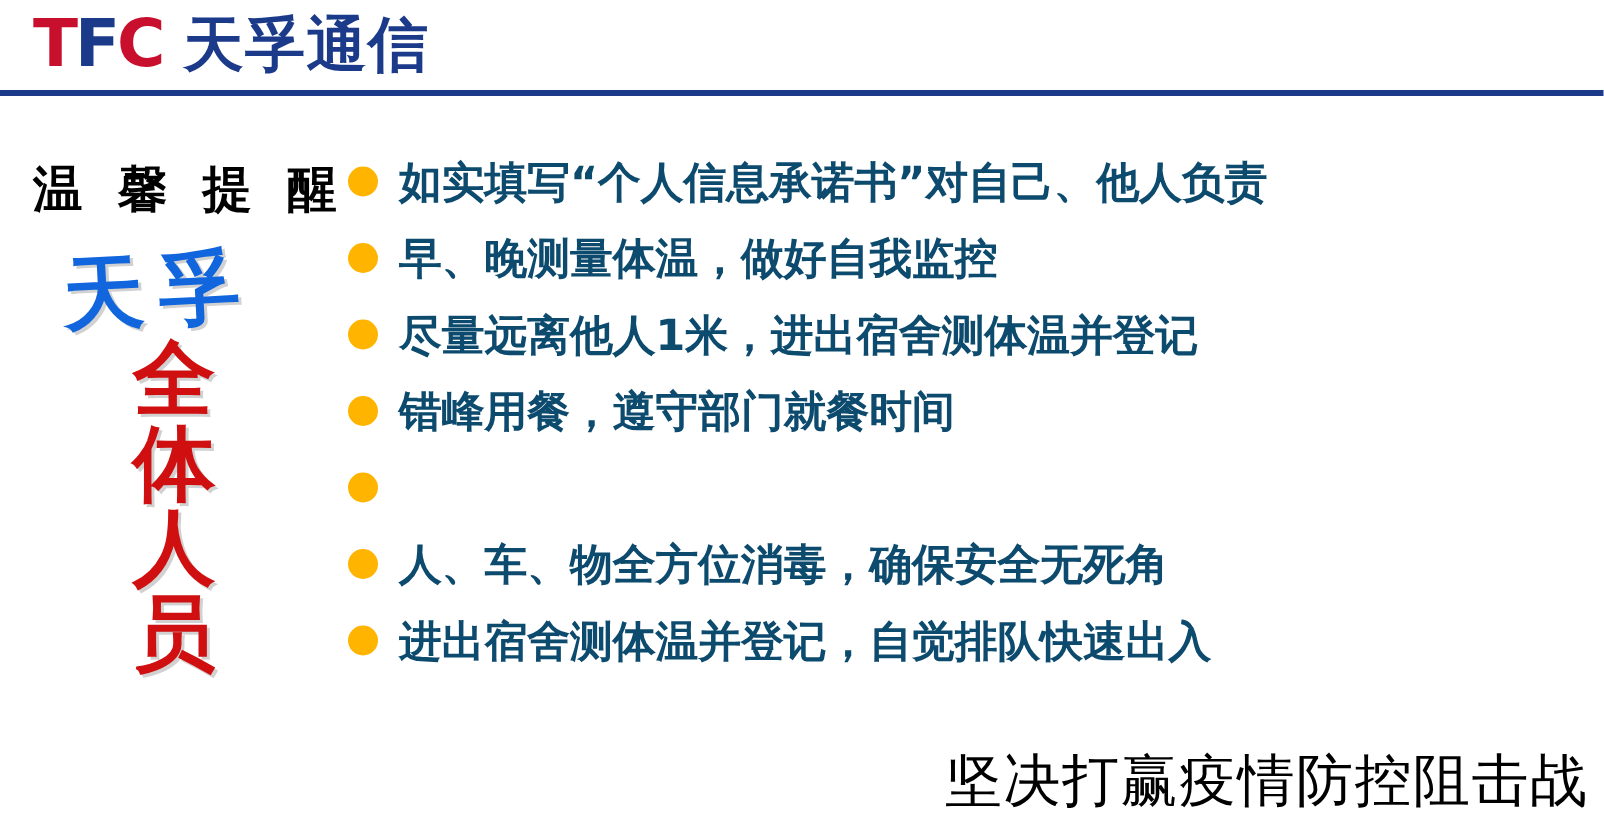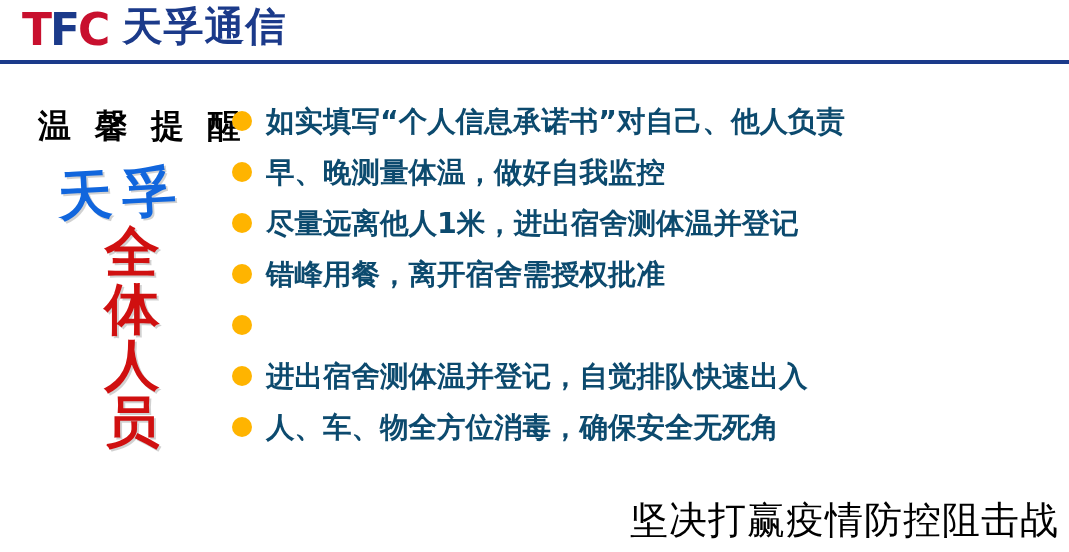--- a/index.html
+++ b/index.html
@@ -37,40 +37,40 @@
     letter-spacing: -2px;
     line-height: 1;
     display: flex;
     align-items: center;
   }
   .logo-c1 { color: #c8102e; }
   .logo-f  { color: #1b3a8a; }
   .logo-c2 { color: #c8102e; }
   .logo-cn {
     margin-left: 14px;
-    font-family: Liberation Mono, monospace;
+    font-family: Liberation Sans, sans-serif;
     font-size: 40px;
     font-weight: bold;
     color: #1b3a8a;
     letter-spacing: 1px;
     line-height: 1;
   }
   .header-rule {
     position: absolute;
     left: 0;
     top: 60px;
     width: 1069px;
     height: 4px;
     background: #1b3a8a;
   }
 
   
   .left-col {
     position: absolute;
-    left: 16px;
+    left: 0;
     top: 96px;
     width: 236px;
     height: 450px;
   }
   .reminder-title {
     position: absolute;
     left: 22px;
     top: 8px;
     font-family: "DejaVu Sans", sans-serif;
     font-size: 33px;
@@ -190,28 +190,28 @@
   <div class="bullet-row">
     <div class="bullet-dot"></div>
     <div class="bullet-text">早、晚测量体温，做好自我监控</div>
   </div>
   <div class="bullet-row">
     <div class="bullet-dot"></div>
     <div class="bullet-text">尽量远离他人1米，进出宿舍测体温并登记</div>
   </div>
   <div class="bullet-row">
     <div class="bullet-dot"></div>
-    <div class="bullet-text">错峰用餐，离开宿舍需授权批准</div>
-  </div>
-  <div class="bullet-row">
-    <div class="bullet-dot"></div>
+    <div class="bullet-text">错峰用餐，遵守部门就餐时间</div>
+  </div>
+  <div class="bullet-row">
+    <div class="bullet-dot"></div>
+  </div>
+  <div class="bullet-row">
+    <div class="bullet-dot"></div>
+    <div class="bullet-text">人、车、物全方位消毒，确保安全无死角</div>
   </div>
   <div class="bullet-row">
     <div class="bullet-dot"></div>
     <div class="bullet-text">进出宿舍测体温并登记，自觉排队快速出入</div>
   </div>
-  <div class="bullet-row">
-    <div class="bullet-dot"></div>
-    <div class="bullet-text">人、车、物全方位消毒，确保安全无死角</div>
-  </div>
 </div>
 
 <div class="footer-slogan">坚决打赢疫情防控阻击战</div>
 
 </body></html>

